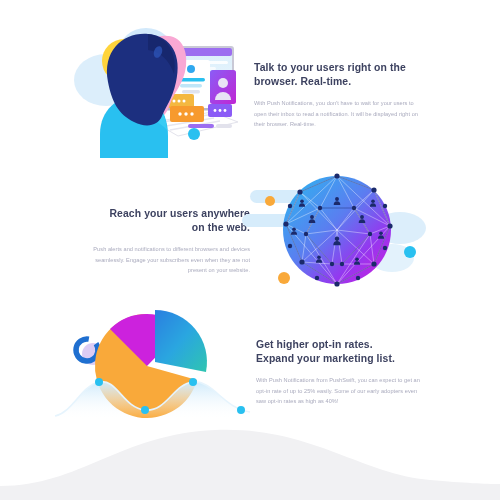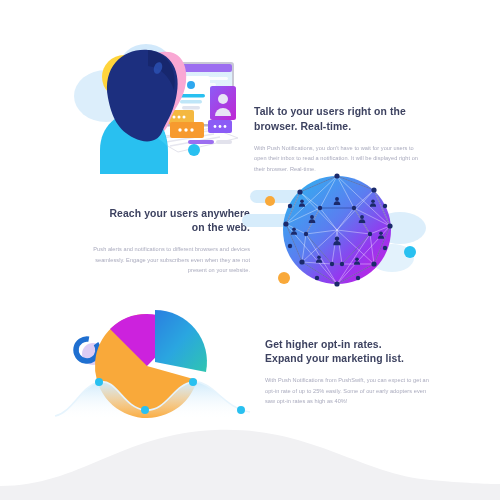--- a/index.html
+++ b/index.html
@@ -19,31 +19,31 @@
   .txt h2{
     margin:0 0 8px 0;font-size:10.4px;line-height:1.42;font-weight:700;
     color:#3d4260;letter-spacing:.1px;white-space:pre-line;
   }
   .txt p{
     margin:0;font-size:5.6px;line-height:1.85;font-weight:400;
     color:#a9aabd;letter-spacing:.05px;
   }
 
   
-  #sec1{left:62px;top:34px;align-items:flex-end;}
+  #sec1{left:62px;top:18px;}
   #sec1 .art{width:190px;height:140px;position:relative;}
   #sec1 .txt{margin-left:2px;margin-top:14px;}
 
   #sec2{left:78px;top:166px;}
   #sec2 .txt{margin-top:18px;text-align:right;}
   #sec2 .art{width:190px;height:132px;position:relative;margin-left:-8px;}
 
   #sec3{left:55px;top:308px;}
   #sec3 .art{width:195px;height:112px;position:relative;}
-  #sec3 .txt{margin-left:15px;margin-top:16px;}
+  #sec3 .txt{margin-left:6px;margin-top:16px;}
 
   svg{display:block;overflow:visible;}
 </style>
 </head>
 <body>
 
 <div class="page">
 
   <svg class="bottom-wave" viewBox="0 0 500 110" preserveAspectRatio="none">
     <path d="M0 96 C 80 96 120 44 215 40 C 310 36 360 84 430 90 C 465 93 485 94 500 94 L500 110 L0 110 Z" fill="#f1f1f3"></path>

